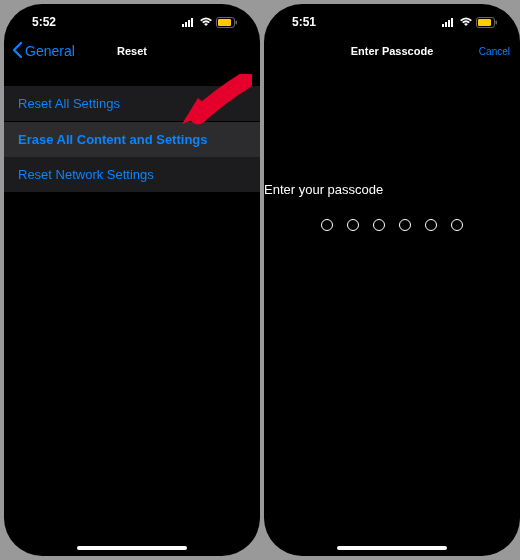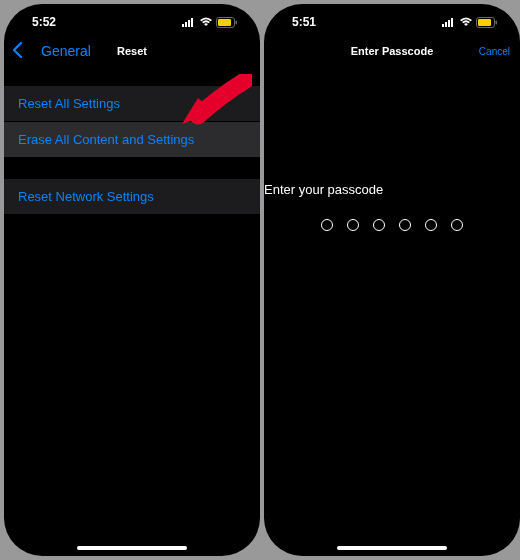--- a/index.html
+++ b/index.html
@@ -52,42 +52,41 @@
       color: #fff;
       font-size: 11px;
       font-weight: 600;
       pointer-events: none;
     }
     .nav-back {
       display: flex;
       align-items: center;
       color: #0a84ff;
       font-size: 14px;
-      gap: 18px;
+      gap: 2px;
     }
     .nav-cancel {
       color: #0a84ff;
       font-size: 10px;
       margin-left: auto;
     }
     .list {
       margin-top: 14px;
     }
     .group {
-      margin-bottom: 22px;
     }
     .row {
       background: #1c1c1e;
       padding: 10px 14px;
       font-size: 13px;
       color: #0a84ff;
       border-bottom: 1px solid #000;
     }
     .row:last-child { border-bottom: none; }
-    .row.highlight { background: #2c2c2e; }
+    .row.highlight { background: #2c2c2e; font-weight: bold; }
     .passcode-area {
       text-align: left;
       margin-top: 110px;
       color: #fff;
     }
     .passcode-prompt {
       font-size: 13px;
       font-weight: 500;
       margin-bottom: 22px;
     }

